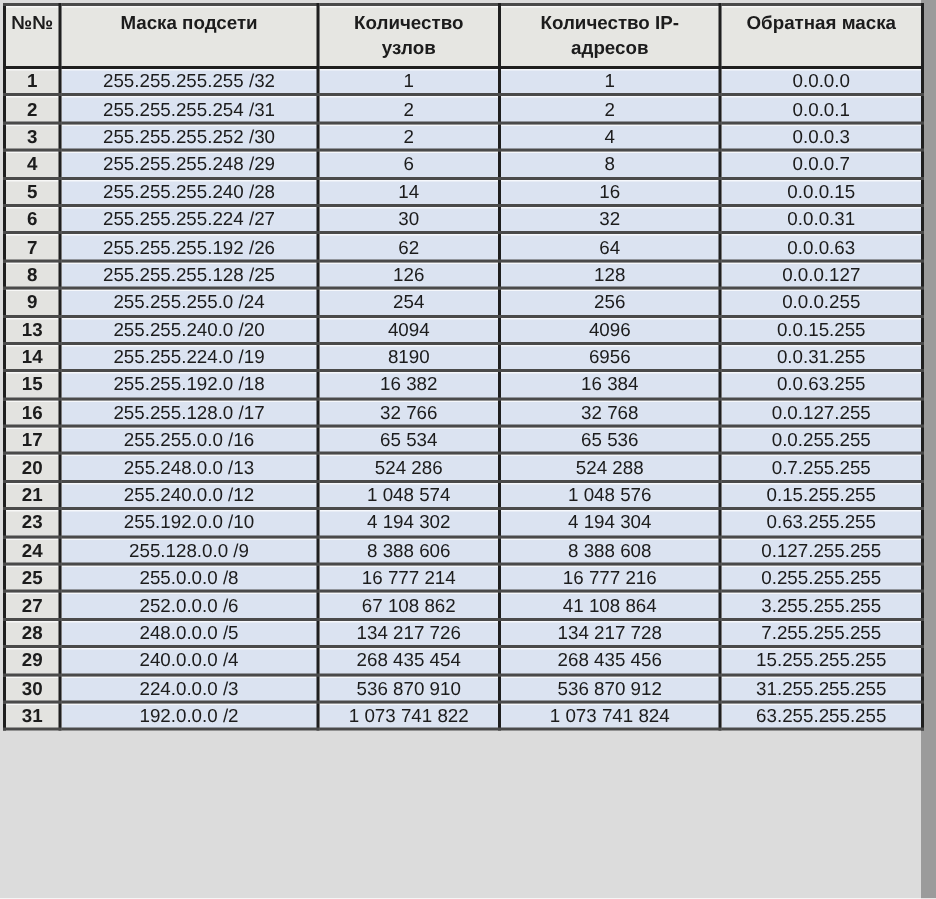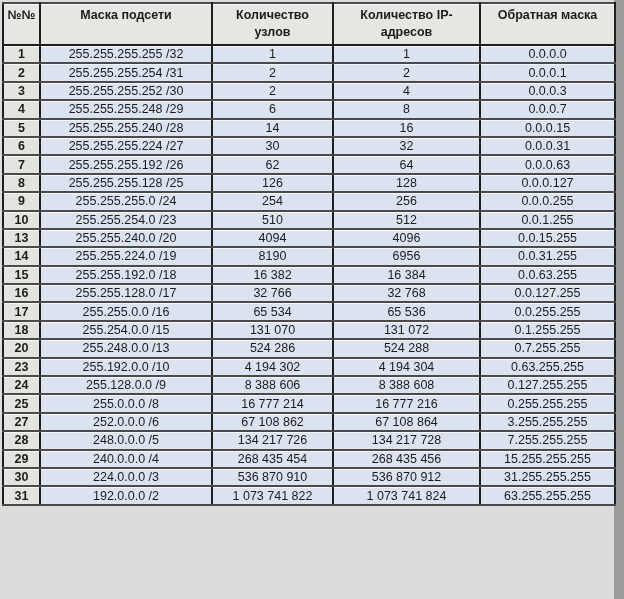--- a/index.html
+++ b/index.html
@@ -133,27 +133,20 @@
           <td>0.0.0.127</td>
         </tr>
         <tr>
           <td class="num-col">9</td>
           <td>255.255.255.0 /24</td>
           <td>254</td>
           <td>256</td>
           <td>0.0.0.255</td>
         </tr>
         <tr>
-          <td class="num-col">10</td>
-          <td>255.255.254.0 /23</td>
-          <td>510</td>
-          <td>512</td>
-          <td>0.0.1.255</td>
-        </tr>
-        <tr>
           <td class="num-col">13</td>
           <td>255.255.240.0 /20</td>
           <td>4094</td>
           <td>4096</td>
           <td>0.0.15.255</td>
         </tr>
         <tr>
           <td class="num-col">14</td>
           <td>255.255.224.0 /19</td>
           <td>8190</td>
@@ -175,34 +168,34 @@
           <td>0.0.127.255</td>
         </tr>
         <tr>
           <td class="num-col">17</td>
           <td>255.255.0.0 /16</td>
           <td>65 534</td>
           <td>65 536</td>
           <td>0.0.255.255</td>
         </tr>
         <tr>
-          <td class="num-col">18</td>
-          <td>255.254.0.0 /15</td>
-          <td>131 070</td>
-          <td>131 072</td>
-          <td>0.1.255.255</td>
-        </tr>
-        <tr>
           <td class="num-col">20</td>
           <td>255.248.0.0 /13</td>
           <td>524 286</td>
           <td>524 288</td>
           <td>0.7.255.255</td>
         </tr>
         <tr>
+          <td class="num-col">21</td>
+          <td>255.240.0.0 /12</td>
+          <td>1 048 574</td>
+          <td>1 048 576</td>
+          <td>0.15.255.255</td>
+        </tr>
+        <tr>
           <td class="num-col">23</td>
           <td>255.192.0.0 /10</td>
           <td>4 194 302</td>
           <td>4 194 304</td>
           <td>0.63.255.255</td>
         </tr>
         <tr>
           <td class="num-col">24</td>
           <td>255.128.0.0 /9</td>
           <td>8 388 606</td>
@@ -213,21 +206,21 @@
           <td class="num-col">25</td>
           <td>255.0.0.0 /8</td>
           <td>16 777 214</td>
           <td>16 777 216</td>
           <td>0.255.255.255</td>
         </tr>
         <tr>
           <td class="num-col">27</td>
           <td>252.0.0.0 /6</td>
           <td>67 108 862</td>
-          <td>67 108 864</td>
+          <td>41 108 864</td>
           <td>3.255.255.255</td>
         </tr>
         <tr>
           <td class="num-col">28</td>
           <td>248.0.0.0 /5</td>
           <td>134 217 726</td>
           <td>134 217 728</td>
           <td>7.255.255.255</td>
         </tr>
         <tr>

